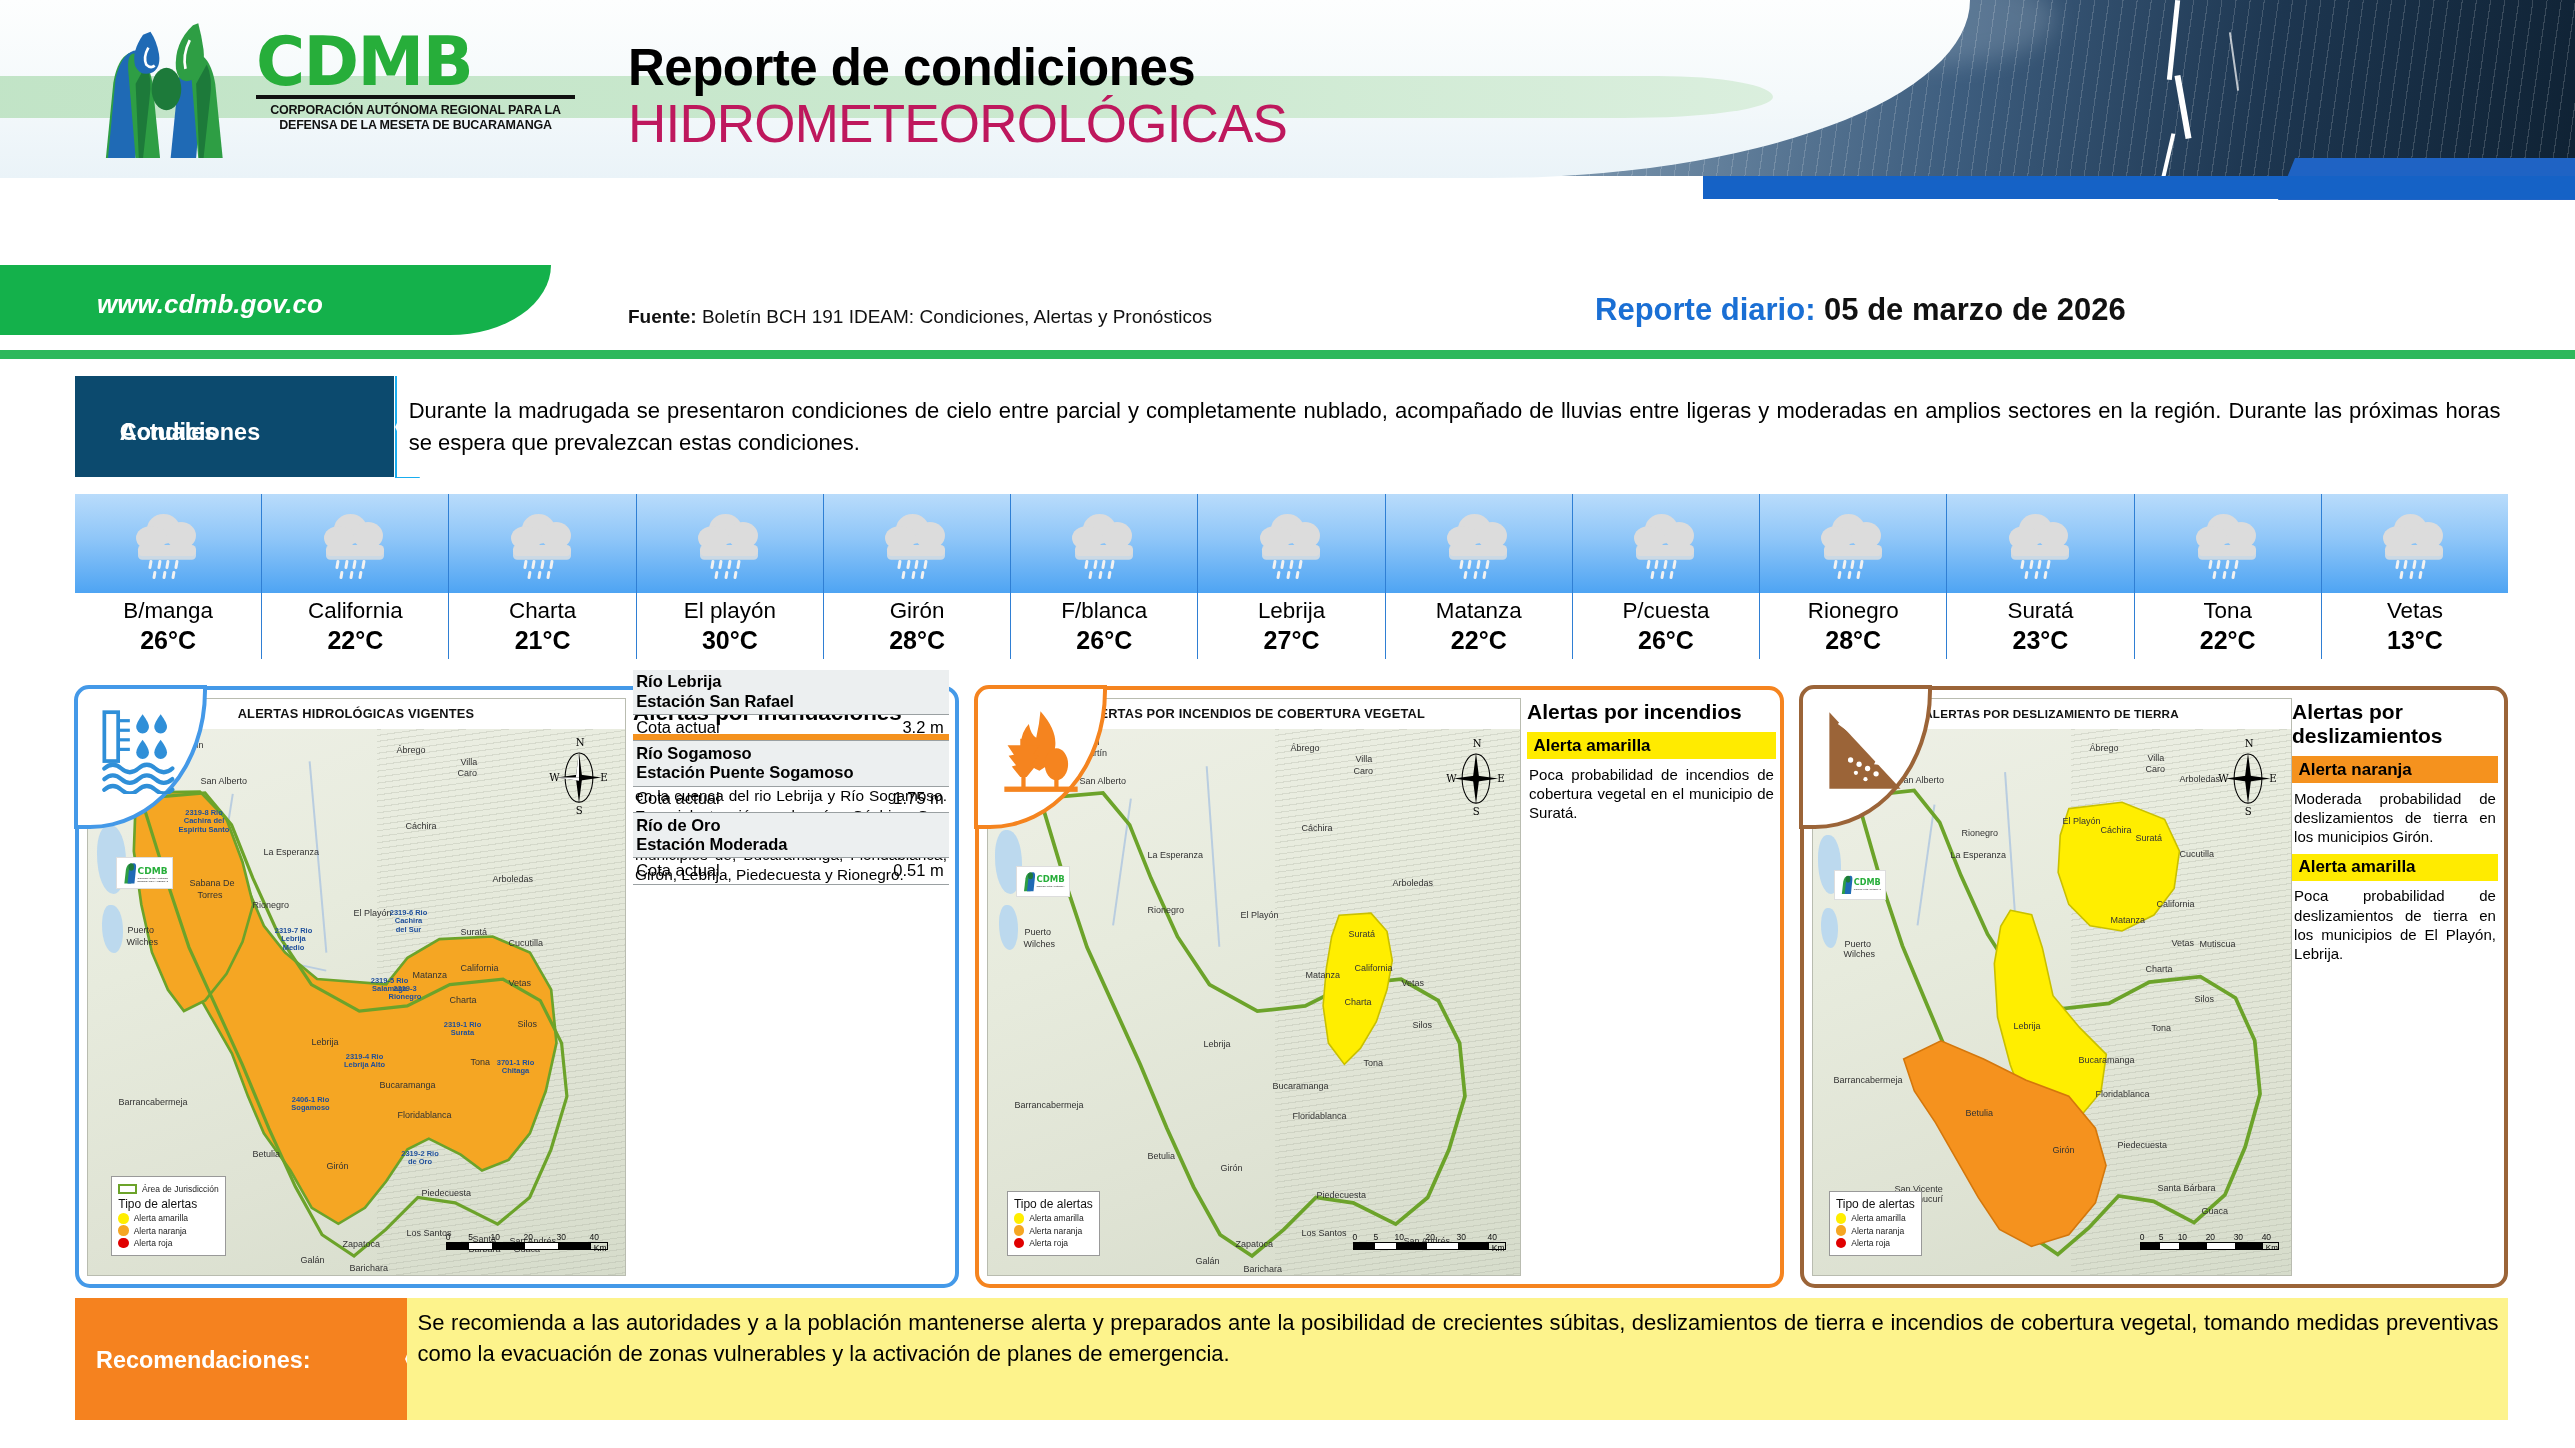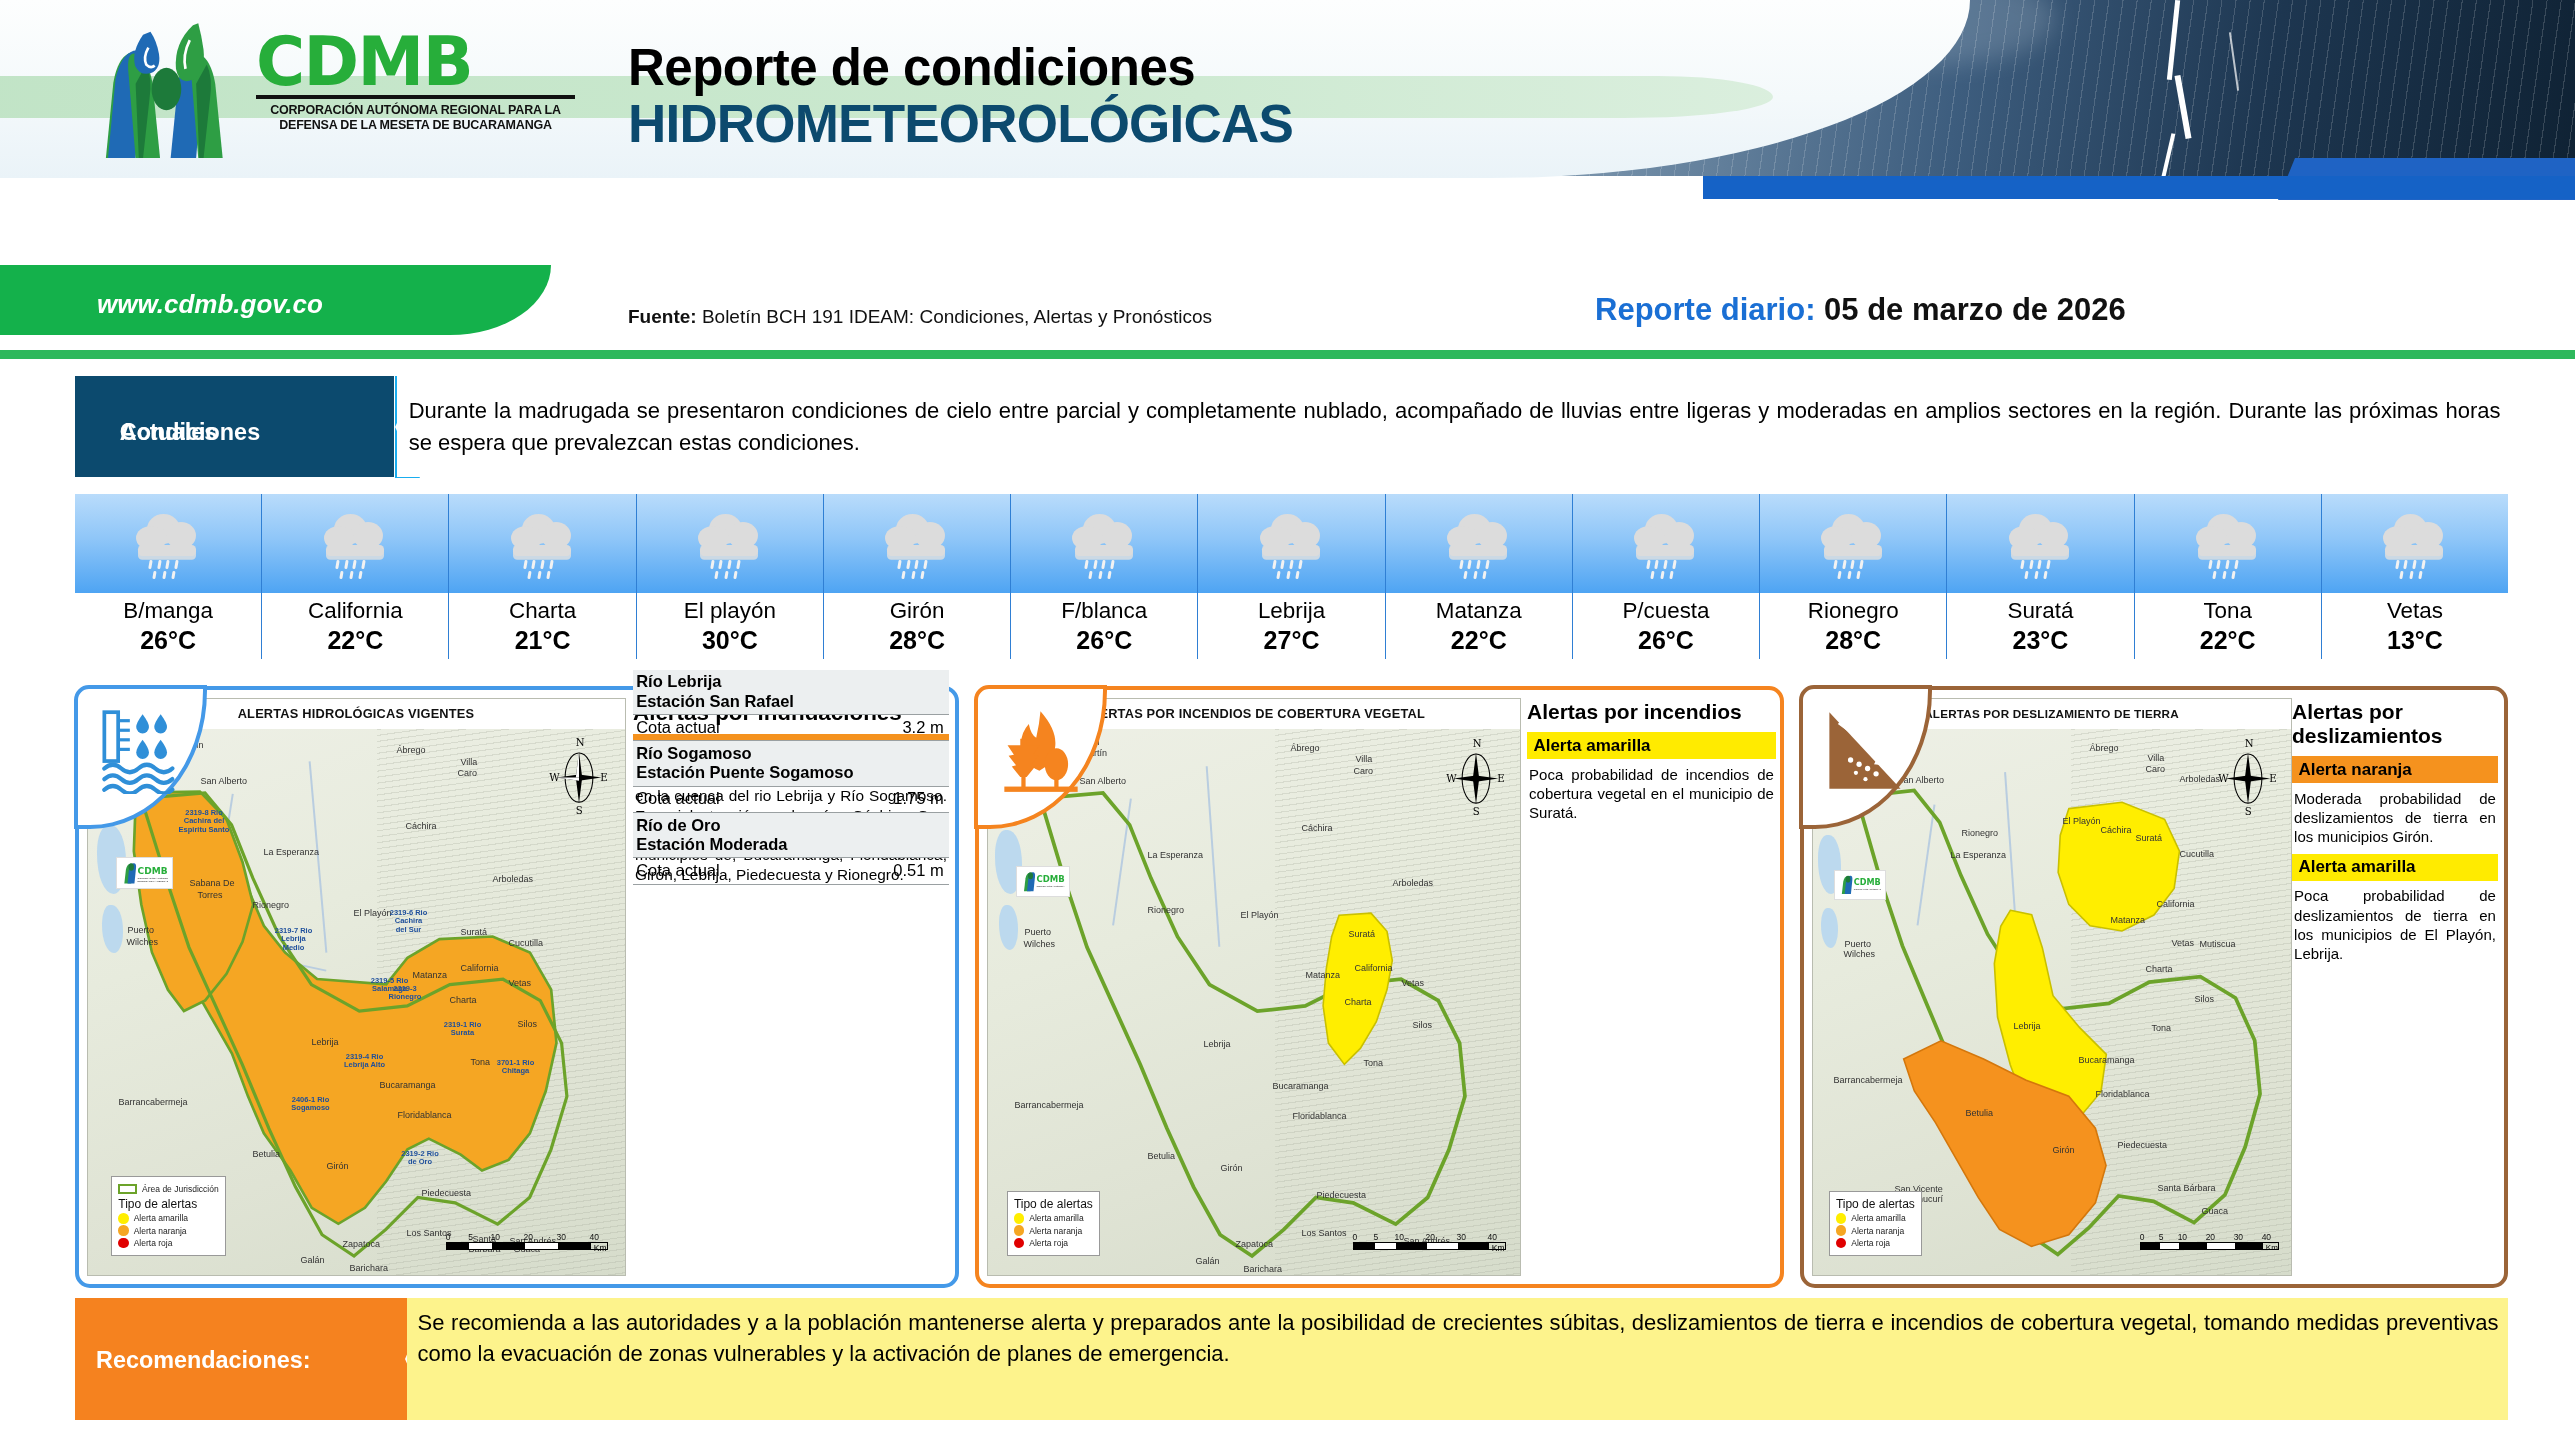--- a/index.html
+++ b/index.html
@@ -29,21 +29,21 @@
 
   .logo-wrap { position:absolute; left:80px; top:20px; width:532px; height:138px; }
   .logo-fig { position:absolute; left:0; top:0; width:176px; height:138px; }
   .logo-text { position:absolute; left:176px; top:11.7px; }
   .logo-cdmb { font-size:67px; font-weight:bold; color:#27ae3a; letter-spacing:-1.6px; line-height:.92; font-family:"DejaVu Sans", sans-serif;}
   .logo-rule { width:319px; height:3.7px; background:#111; margin-top:2.1px; }
   .logo-sub { font-size:12.5px; font-weight:bold; color:#111; line-height:1.22; margin-top:3.7px; letter-spacing:-0.2px; text-align:center; width:319px; font-family:"Liberation Sans", sans-serif;}
 
   .title-block { position:absolute; left:628px; top:42px; }
   .title-1 { font-size:51px; font-weight:bold; color:#000; line-height:1.02; letter-spacing:-0.5px; }
-  .title-2 { font-size:53px; font-weight:bold; color:#0c4a6e; line-height:1.02; letter-spacing:-0.8px; margin-top:3.2px;text-align:right; }
+  .title-2 { font-size:53px; font-weight:normal; color:#be185d; line-height:1.02; letter-spacing:-0.8px; margin-top:3.2px;text-align:right; }
 
   
   .webbar { position:absolute; left:0; top:261px; width:2576px; height:80px;font-style:italic; }
   .web-green { position:absolute; left:0; top:4.3px; width:551px; height:70px; background:#14b14b; border-bottom-right-radius:101px 70px; }
   .web-green span { position:absolute; left:97px; top:23.4px; color:#fff; font-size:26px; font-weight:bold; }
   .src-txt { position:absolute; left:628px; top:306px; font-size:19px; color:#111; }
   .src-txt b { font-weight:bold; }
   .date-txt { position:absolute; left:1595px; top:292px; font-size:31px; font-weight:bold; color:#111; white-space:nowrap; }
   .date-txt .lbl { color:#1a6fd4; }
   .green-rule { position:absolute; left:0; top:350px; width:2576px; height:8.5px; background:#2eb85c; }

